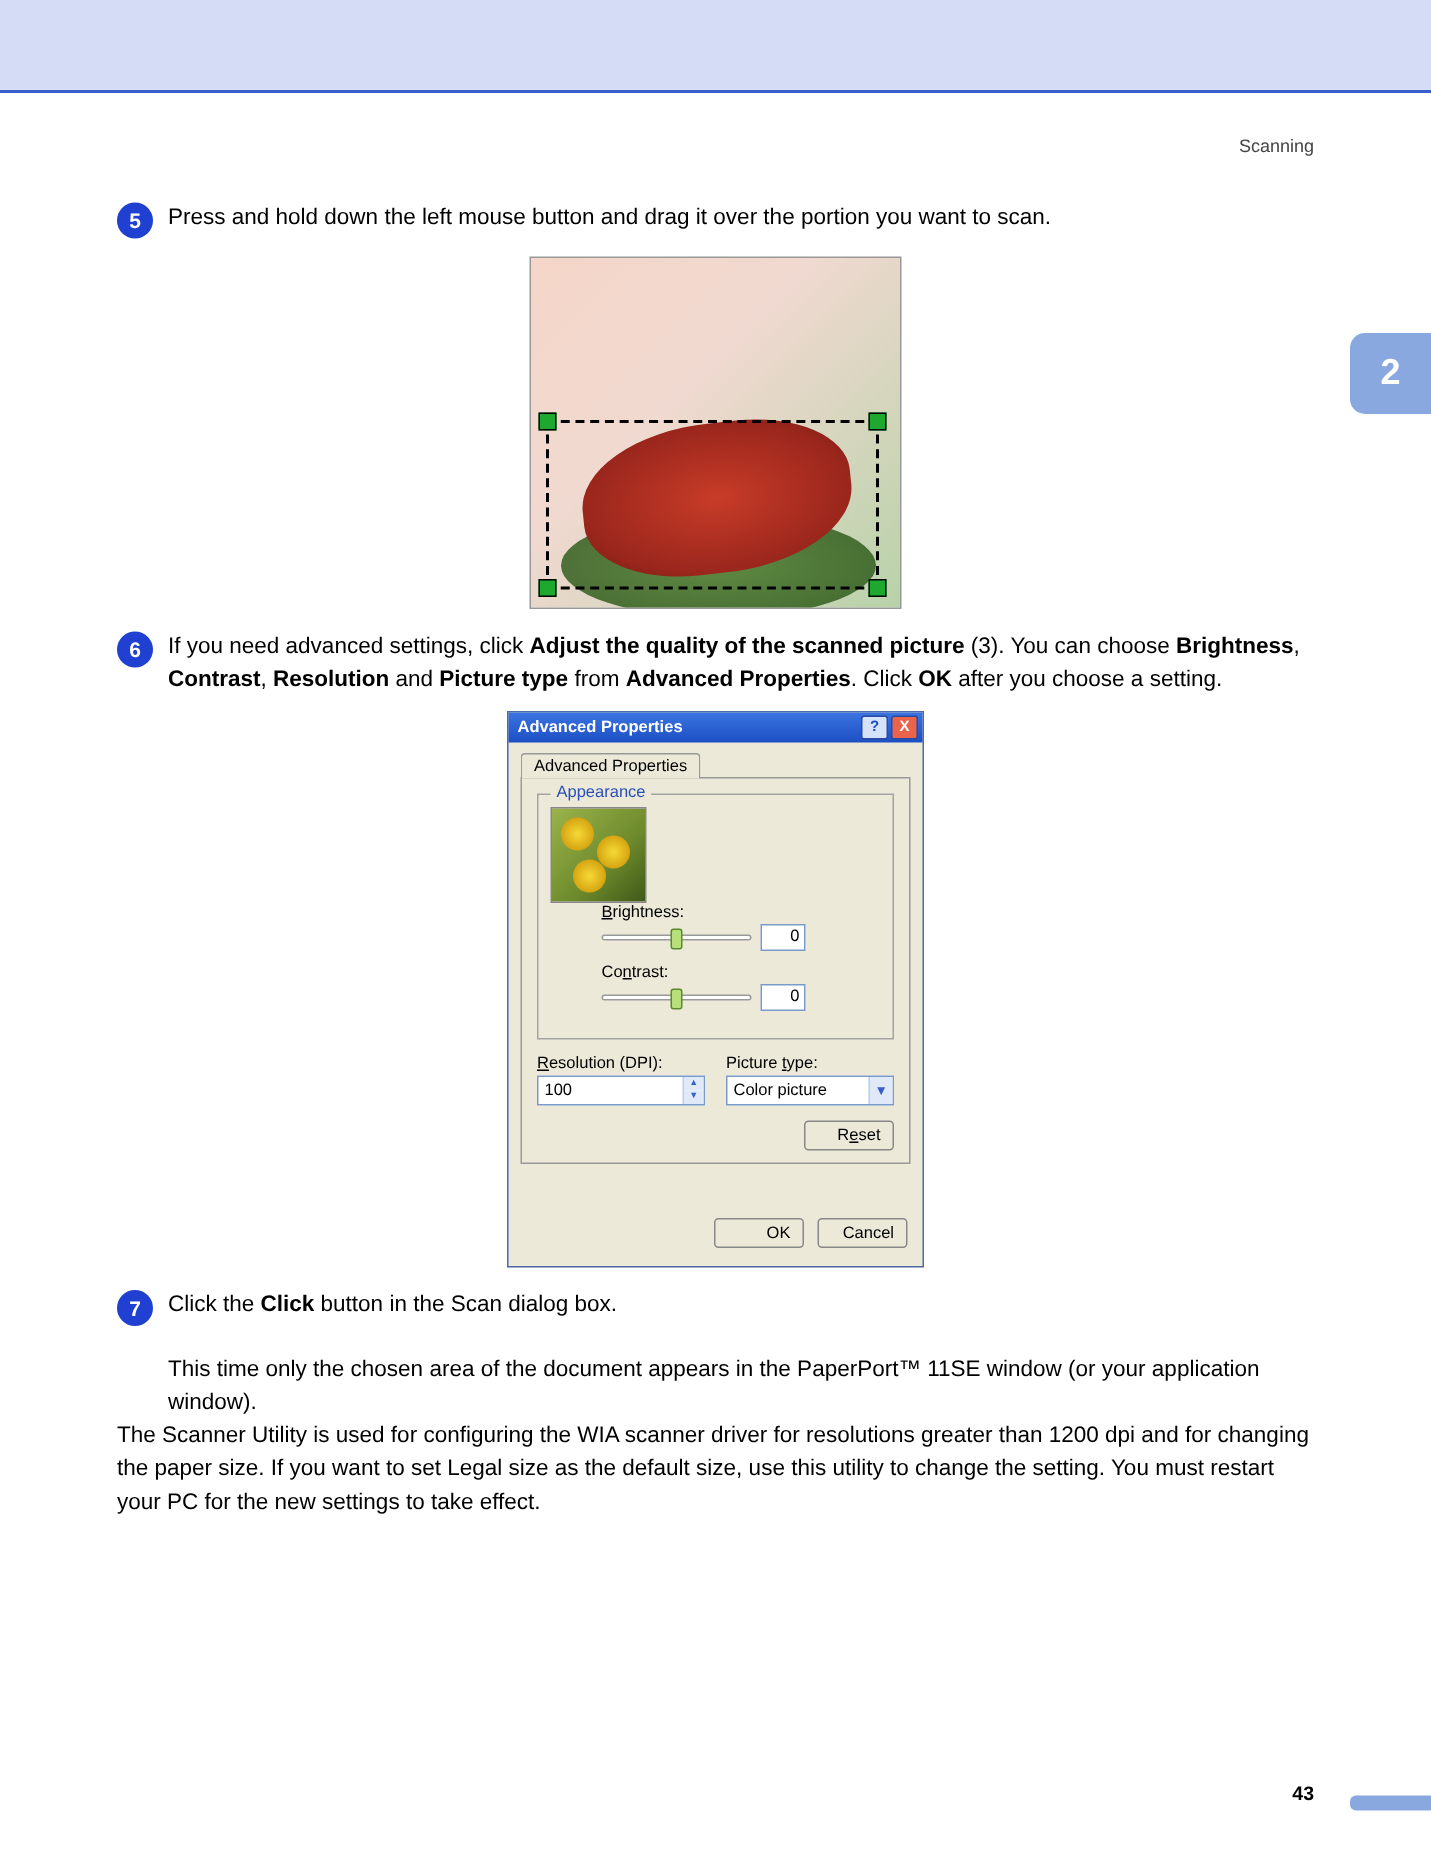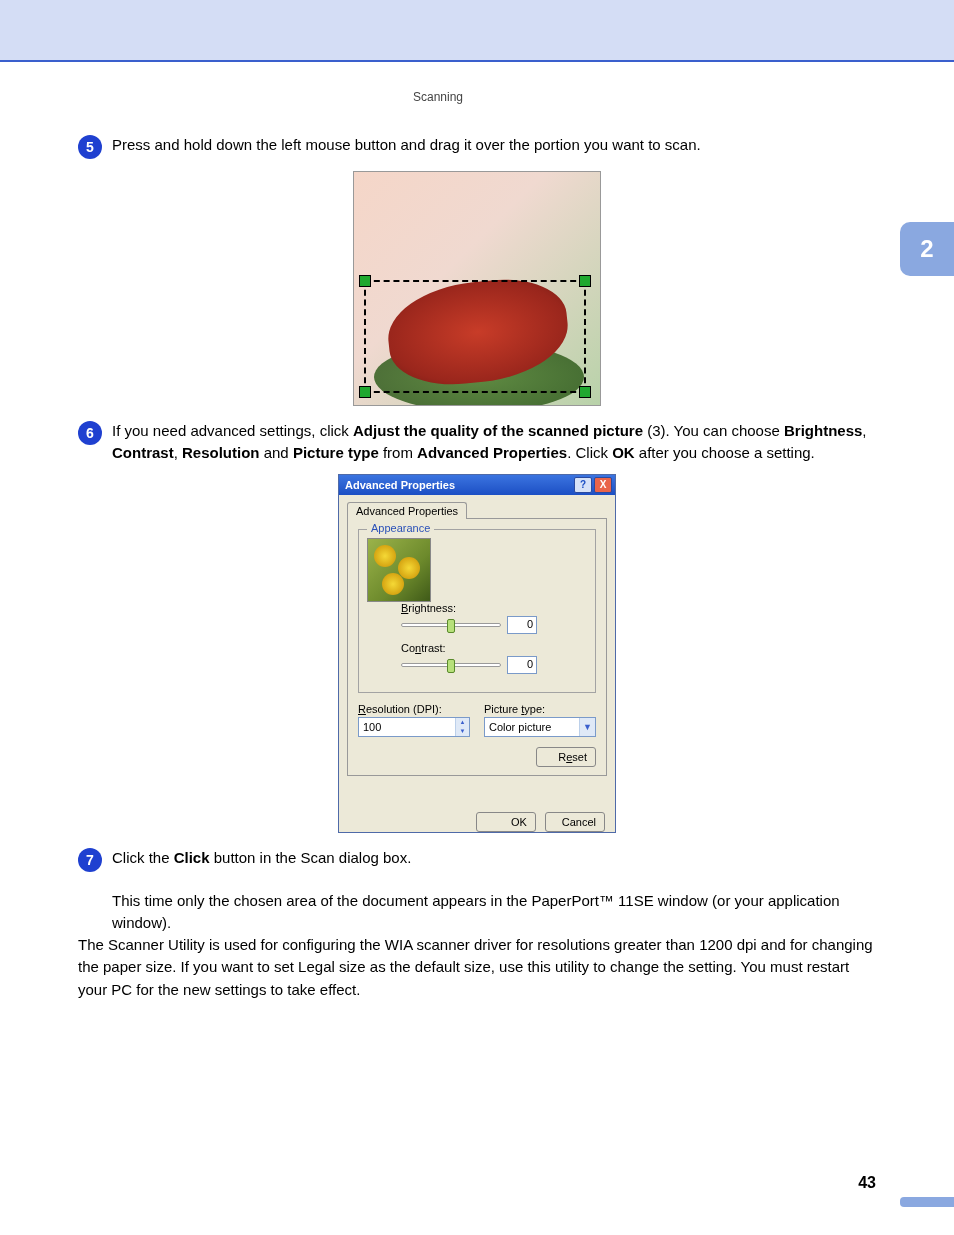--- a/index.html
+++ b/index.html
@@ -7,21 +7,21 @@
     margin: 0;
     font-family: Arial, Helvetica, sans-serif;
     font-size: 15px;
     color: #000;
     background: #fff;
     width: 954px;
     position: relative;
   }
   .top-band { height: 62px; background: #d4ddf5; border-bottom: 2px solid #3a5fcd; }
   .header-section-name {
-    text-align: center;
+    text-align: right;
     font-size: 12px;
     color: #444;
     padding: 28px 78px 0 0;
   }
   .chapter-tab {
     position: absolute;
     right: 0;
     top: 222px;
     width: 54px;
     height: 54px;
@@ -261,37 +261,37 @@
     background: #ece9d8;
     border: 1px solid #888;
     border-radius: 3px;
     text-align: right;
     line-height: 18px;
     padding: 0 8px;
   }
   .reset-row { text-align: right; margin-top: 10px; }
   .buttonbar {
     text-align: right;
-    padding: 4px 10px 0 10px;
+    padding: 4px 10px 12px 10px;
     margin-top: 32px;
   }
   .buttonbar .btn { margin-left: 6px; }
 
   .section-heading {
     font-weight: bold;
     font-size: 17px;
     margin: 30px 0 8px 0;
   }
   .section-body { line-height: 1.5; }
 
   .page-num {
     position: absolute;
     right: 78px;
-    bottom: 43px;
-    font-size: 16px;
+    bottom: 32px;
+    font-size: 13px;
     font-weight: bold;
   }
   .footer-tab {
     position: absolute;
     right: 0;
     bottom: 28px;
     width: 54px;
     height: 10px;
     background: #8aa8e0;
     border-radius: 4px 0 0 4px;

